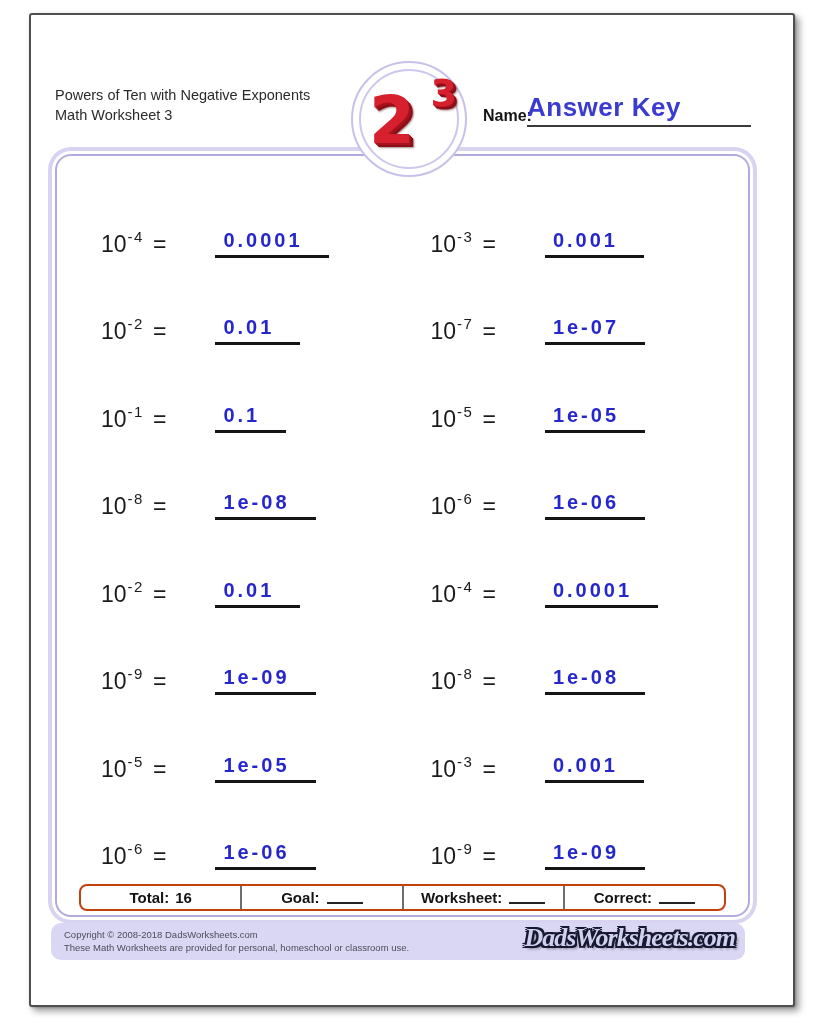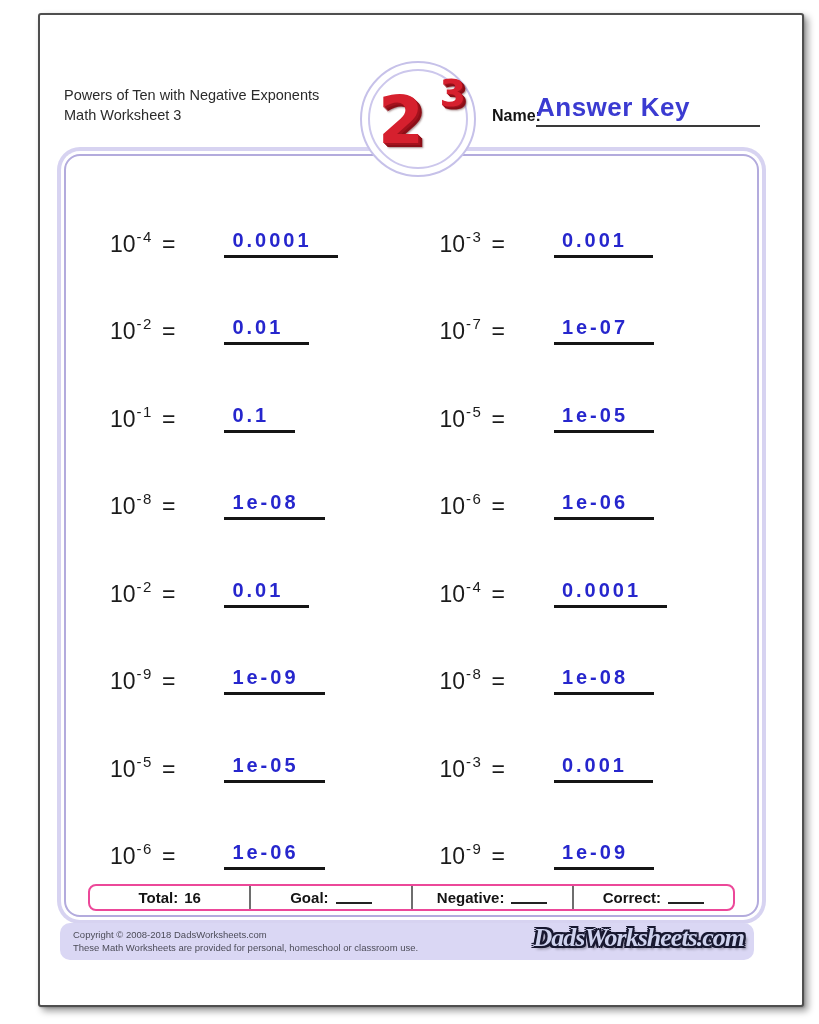--- a/index.html
+++ b/index.html
@@ -1,19 +1,19 @@
 <!DOCTYPE html>
 <html><head>
 <meta charset="utf-8">
 <style>
   * { margin:0; padding:0; box-sizing:border-box; }
   html,body { width:819px; height:1024px; background:#ffffff;
     font-family:"Liberation Sans", sans-serif; position:relative; overflow:hidden; }
 
-  .page { position:absolute; left:38px; top:13px; width:766px; height:994px;
+  .page { position:absolute; left:29px; top:13px; width:766px; height:994px;
     background:#ffffff; border:2px solid #4f4f4f; border-radius:3px;
     box-shadow: 4px 4px 7px rgba(0,0,0,0.40), 1px 1px 2px rgba(0,0,0,0.18); padding-left: 44px; }
 
   
   .header-title { position:absolute; left:24px; top:70px; font-size:14.5px;
     color:#2b2b2b; line-height:20px; }
 
   .name-area { position:absolute; left:452px; top:72px; width:268px; height:40px; }
   .name-label { position:absolute; left:0; bottom:2px; font-size:16px; font-weight:bold; color:#141414; }
   .name-line { position:absolute; left:44px; right:0; bottom:0;
@@ -48,21 +48,21 @@
 
   .expr { font-size:23px; color:#1b1b1b; white-space:nowrap; }
   .exp { font-size:15px; letter-spacing:1.5px; position:relative; top:-1px; margin-left:1px; }
   .eq  { margin:0 11px 0 9px; }
   .answer { display:inline-block; color:#2626cd; font-weight:bold; font-size:20px;
     letter-spacing:3px; border-bottom:3px solid #151515;
     padding:0 26px 3px 8px; min-width:60px; white-space:nowrap; }
 
   
   .stats-bar { position:absolute; left:22px; right:22px; top:728px; height:27px;
-    border:2px solid #ec4899; border-radius:8px; display:flex; background:#fff; }
+    border:2px solid #c2410c; border-radius:8px; display:flex; background:#fff; }
   .stat { flex:1; display:flex; align-items:center; justify-content:center;
     font-weight:bold; font-size:15px; color:#141414; border-left:2px solid #6e6e6e; }
   .stat:first-child { border-left:none; }
   .stat-value { margin-left:6px; }
   .stat-blank { display:inline-block; width:36px; height:13px;
     border-bottom:2px solid #222; margin-left:7px; }
 
   
   .footer-band { position:absolute; left:20px; top:908px; width:694px; height:37px;
     background:#dad7f4; border-radius:10px; }
@@ -178,21 +178,21 @@
     <div class="stats-bar">
       <div class="stat">
         <span>Total:</span>
         <span class="stat-value">16</span>
       </div>
       <div class="stat">
         <span>Goal:</span>
         <span class="stat-blank"></span>
       </div>
       <div class="stat">
-        <span>Negative:</span>
+        <span>Worksheet:</span>
         <span class="stat-blank"></span>
       </div>
       <div class="stat">
         <span>Correct:</span>
         <span class="stat-blank"></span>
       </div>
     </div>
   </div>
 
   <div class="footer-band">

